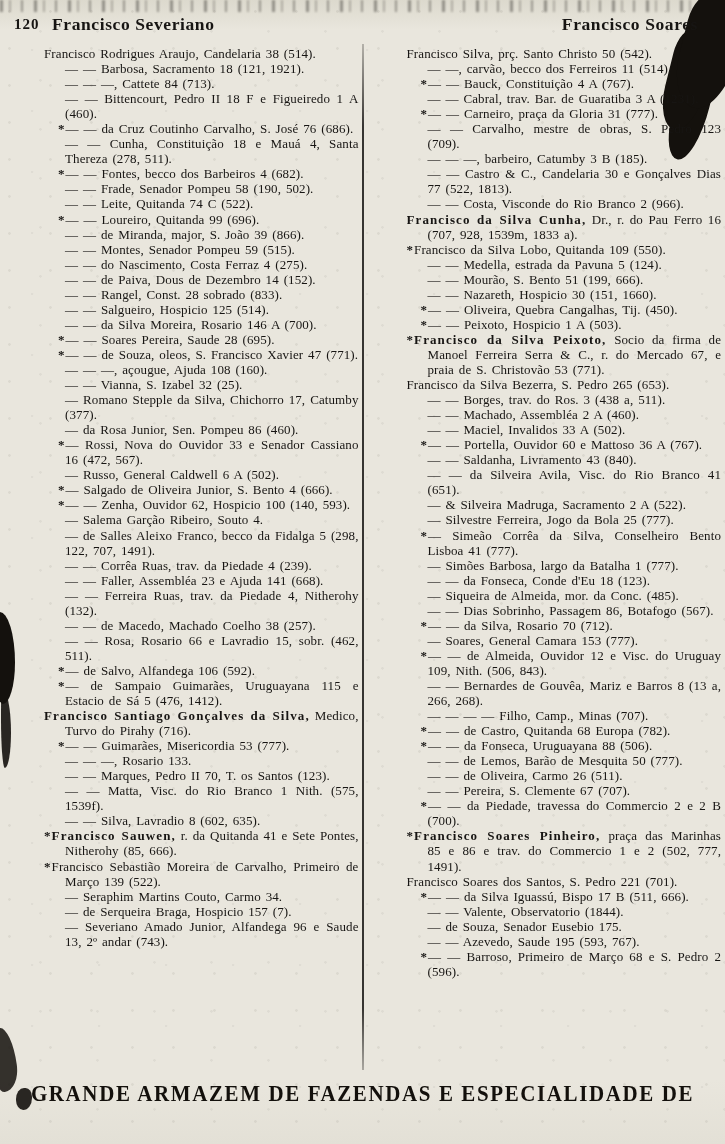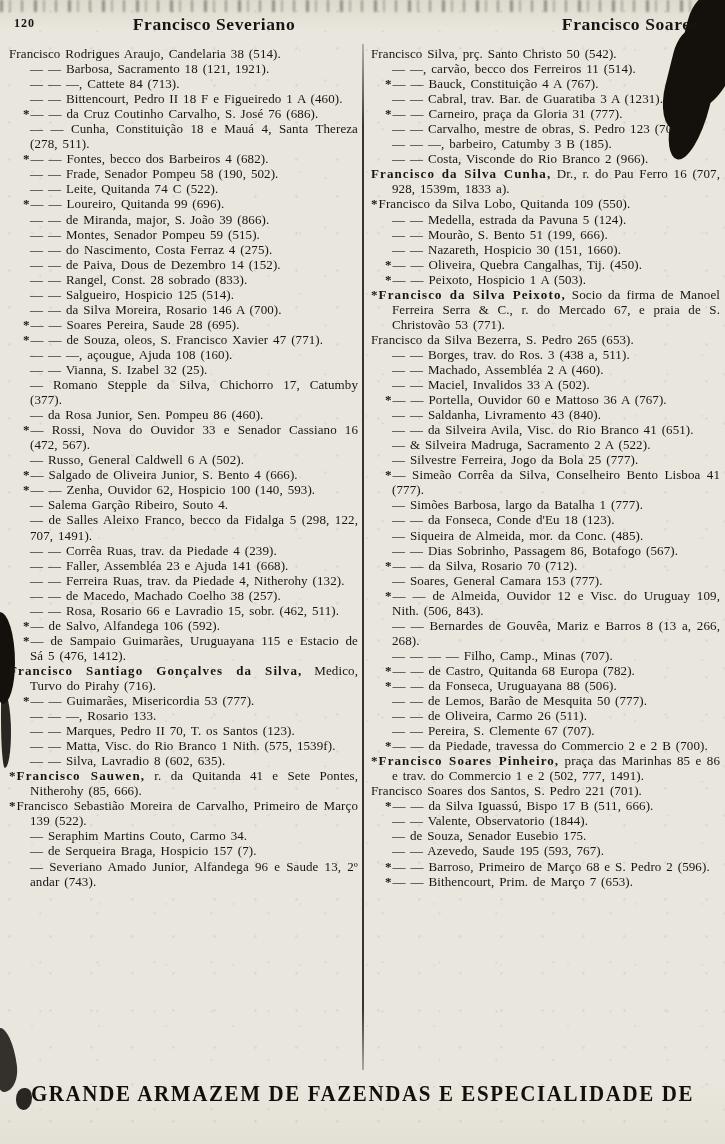--- a/index.html
+++ b/index.html
@@ -55,41 +55,41 @@
     border-radius: 50% 40% 55% 45%;
     opacity: .9;
   }
 
   
   .header {
     position: absolute; top: 14px; left: 0; right: 0; height: 26px;
   }
   .page-number {
     position: absolute; left: 14px; top: 2px;
-    font-weight: bold; font-size: 12px; letter-spacing: 1px;
+    font-weight: bold; font-size: 15px; letter-spacing: 1px;
   }
   .running-head {
     position: absolute; top: 0; font-weight: bold; font-size: 17.5px;
     letter-spacing: .6px; white-space: nowrap;
   }
-  .running-head.left  { left: 64px;  width: 300px; text-align: center; }
+  .running-head.left  { left: 52px;  width: 300px; }
   .running-head.right { left: 368px; width: 330px; text-align: right; }
 
   
   .divider {
     position: absolute; top: 44px; left: 362px; width: 1.5px; height: 1026px;
     background: linear-gradient(180deg, rgba(23,21,19,.25), rgba(23,21,19,.85) 8%, rgba(23,21,19,.85) 94%, rgba(23,21,19,.3));
   }
 
   
   .columns {
     position: absolute; top: 46px; left: 9px; right: 4px;
     display: flex; gap: 13px;
   }
-  .col { width: 349px; max-height: 1030px; overflow: hidden; }
+  .col { width: 349px; max-height: 1030px; overflow: hidden; margin-left: 35px; }
   .entry {
     margin: 0; padding-left: 21px;
     font-size: 13px; line-height: 15.05px;
     text-align: justify; word-spacing: 1.5px; letter-spacing: .1px;
   }
   .entry.lead { text-indent: -21px; }
   .star { font-weight: bold; margin-left: -7px; padding-right: 1px; }
   .entry.lead .star { margin-left: 0; }
   .bold-lead { font-weight: bold; font-size: 13px; letter-spacing: 1.1px; }
 
@@ -172,20 +172,21 @@
         <p class="entry">— Severiano Amado Junior, Alfandega 96 e Saude 13, 2º andar (743).</p>
       </div>
     <div class="col">
         <p class="entry lead">Francisco Silva, prç. Santo Christo 50 (542).</p>
         <p class="entry">— —, carvão, becco dos Ferreiros 11 (514).</p>
         <p class="entry"><span class="star">*</span>— — Bauck, Constituição 4 A (767).</p>
         <p class="entry">— — Cabral, trav. Bar. de Guaratiba 3 A (1231).</p>
         <p class="entry"><span class="star">*</span>— — Carneiro, praça da Gloria 31 (777).</p>
         <p class="entry">— — Carvalho, mestre de obras, S. Pedro 123 (709).</p>
         <p class="entry">— — —, barbeiro, Catumby 3 B (185).</p>
+        <p class="entry">— — Castro &amp; C., Candelaria 30 e Gonçalves Dias 77 (522, 1813).</p>
         <p class="entry">— — Costa, Visconde do Rio Branco 2 (966).</p>
         <p class="entry lead"><span class="bold-lead">Francisco da Silva Cunha,</span> Dr., r. do Pau Ferro 16 (707, 928, 1539m, 1833 a).</p>
         <p class="entry lead"><span class="star">*</span>Francisco da Silva Lobo, Quitanda 109 (550).</p>
         <p class="entry">— — Medella, estrada da Pavuna 5 (124).</p>
         <p class="entry">— — Mourão, S. Bento 51 (199, 666).</p>
         <p class="entry">— — Nazareth, Hospicio 30 (151, 1660).</p>
         <p class="entry"><span class="star">*</span>— — Oliveira, Quebra Cangalhas, Tij. (450).</p>
         <p class="entry"><span class="star">*</span>— — Peixoto, Hospicio 1 A (503).</p>
         <p class="entry lead"><span class="star">*</span><span class="bold-lead">Francisco da Silva Peixoto,</span> Socio da firma de Manoel Ferreira Serra &amp; C., r. do Mercado 67, e praia de S. Christovão 53 (771).</p>
         <p class="entry lead">Francisco da Silva Bezerra, S. Pedro 265 (653).</p>
@@ -213,19 +214,18 @@
         <p class="entry">— — de Oliveira, Carmo 26 (511).</p>
         <p class="entry">— — Pereira, S. Clemente 67 (707).</p>
         <p class="entry"><span class="star">*</span>— — da Piedade, travessa do Commercio 2 e 2 B (700).</p>
         <p class="entry lead"><span class="star">*</span><span class="bold-lead">Francisco Soares Pinheiro,</span> praça das Marinhas 85 e 86 e trav. do Commercio 1 e 2 (502, 777, 1491).</p>
         <p class="entry lead">Francisco Soares dos Santos, S. Pedro 221 (701).</p>
         <p class="entry"><span class="star">*</span>— — da Silva Iguassú, Bispo 17 B (511, 666).</p>
         <p class="entry">— — Valente, Observatorio (1844).</p>
         <p class="entry">— de Souza, Senador Eusebio 175.</p>
         <p class="entry">— — Azevedo, Saude 195 (593, 767).</p>
         <p class="entry"><span class="star">*</span>— — Barroso, Primeiro de Março 68 e S. Pedro 2 (596).</p>
-        <p class="entry"><span class="star">*</span>— — Bithencourt, Prim. de Março 7 (653).</p>
       </div>
   </div>
 
   <div class="footer">GRANDE ARMAZEM DE FAZENDAS E ESPECIALIDADE DE</div>
 
 </div>
 
 </body></html>

